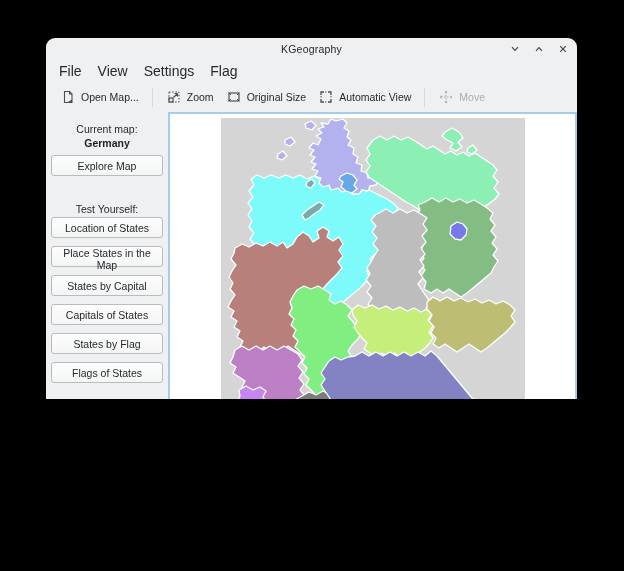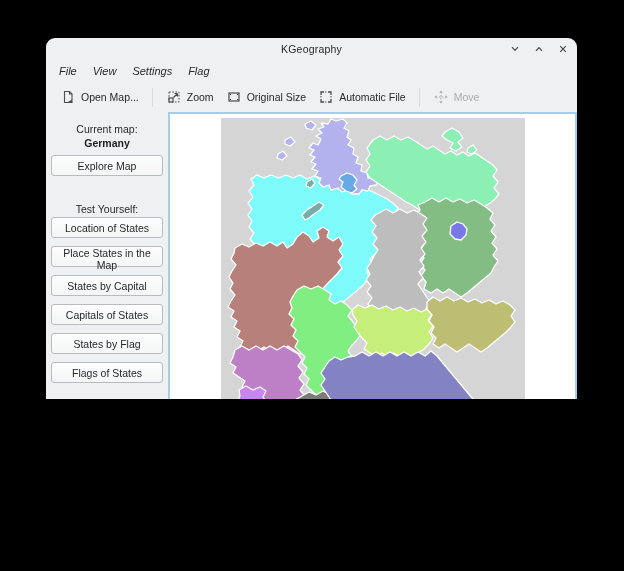--- a/index.html
+++ b/index.html
@@ -12,21 +12,21 @@
     background:#eff0f1;border-radius:9px 9px 0 0;overflow:hidden;
   }
   
   .titlebar{height:22px;position:relative;display:flex;align-items:center;justify-content:center;}
   .title-text{font-size:10.5px;color:#1f2326;font-weight:500;letter-spacing:.2px;}
   .win-controls{position:absolute;right:9px;top:0;height:100%;display:flex;align-items:center;gap:13px;}
   .wc{width:11px;height:11px;display:flex;align-items:center;justify-content:center;cursor:pointer;}
   .wc svg{display:block;}
   
   .menubar{display:flex;align-items:center;height:22px;padding:0 5px;}
-  .menu-item{font-size:11px;color:#26292c;padding:3px 8px;border-radius:2px;cursor:default;font-style:italic;}
+  .menu-item{font-size:14px;color:#26292c;padding:3px 8px;border-radius:2px;cursor:default;}
   
   .toolbar{display:flex;align-items:center;height:30px;padding:0 8px;}
   .tbtn{display:flex;align-items:center;gap:5px;padding:4px 6px;font-size:10.5px;color:#26292c;border-radius:2px;cursor:default;}
   .tbtn .ticon{width:16px;height:16px;flex:none;}
   .tbtn.disabled{color:#a9acb0;}
   .tsep{width:1px;height:19px;background:#d8dadb;margin:0 7px;flex:none;}
   
   .content{display:flex;height:401px;}
   .sidebar{width:122px;flex:none;box-sizing:border-box;padding-top:9px;}
   .side-label{text-align:center;font-size:10.5px;color:#26292c;margin:2px 0;}
@@ -109,21 +109,21 @@
       </span>
       <span>Original Size</span>
     </div>
     <div class="tbtn">
       <span class="ticon">
         <svg width="16" height="16" viewBox="0 0 16 16">
             <path d="M3,6 v-3 h3 M10,3 h3 v3 M13,10 v3 h-3 M6,13 h-3 v-3" fill="none" stroke="#4a4e51" stroke-width="1.3"></path>
             <path d="M7,3 h2 M7,13 h2 M3,7 v2 M13,7 v2" stroke="#4a4e51" stroke-width="1" stroke-dasharray="1.4,1.4" fill="none"></path>
           </svg>
       </span>
-      <span>Automatic File</span>
+      <span>Automatic View</span>
     </div>
     <div class="tsep"></div>
     <div class="tbtn disabled">
       <span class="ticon">
         <svg width="16" height="16" viewBox="0 0 16 16">
             <path d="M8,3 v10 M3,8 h10" stroke="#aaadaf" stroke-width="1.2" fill="none" stroke-dasharray="1.6,1.4"></path>
             <path d="M8,1.5 l1.8,2 h-3.6 z M8,14.5 l1.8,-2 h-3.6 z M1.5,8 l2,-1.8 v3.6 z M14.5,8 l-2,-1.8 v3.6 z" fill="#aaadaf"></path>
           </svg>
       </span>
       <span>Move</span>

